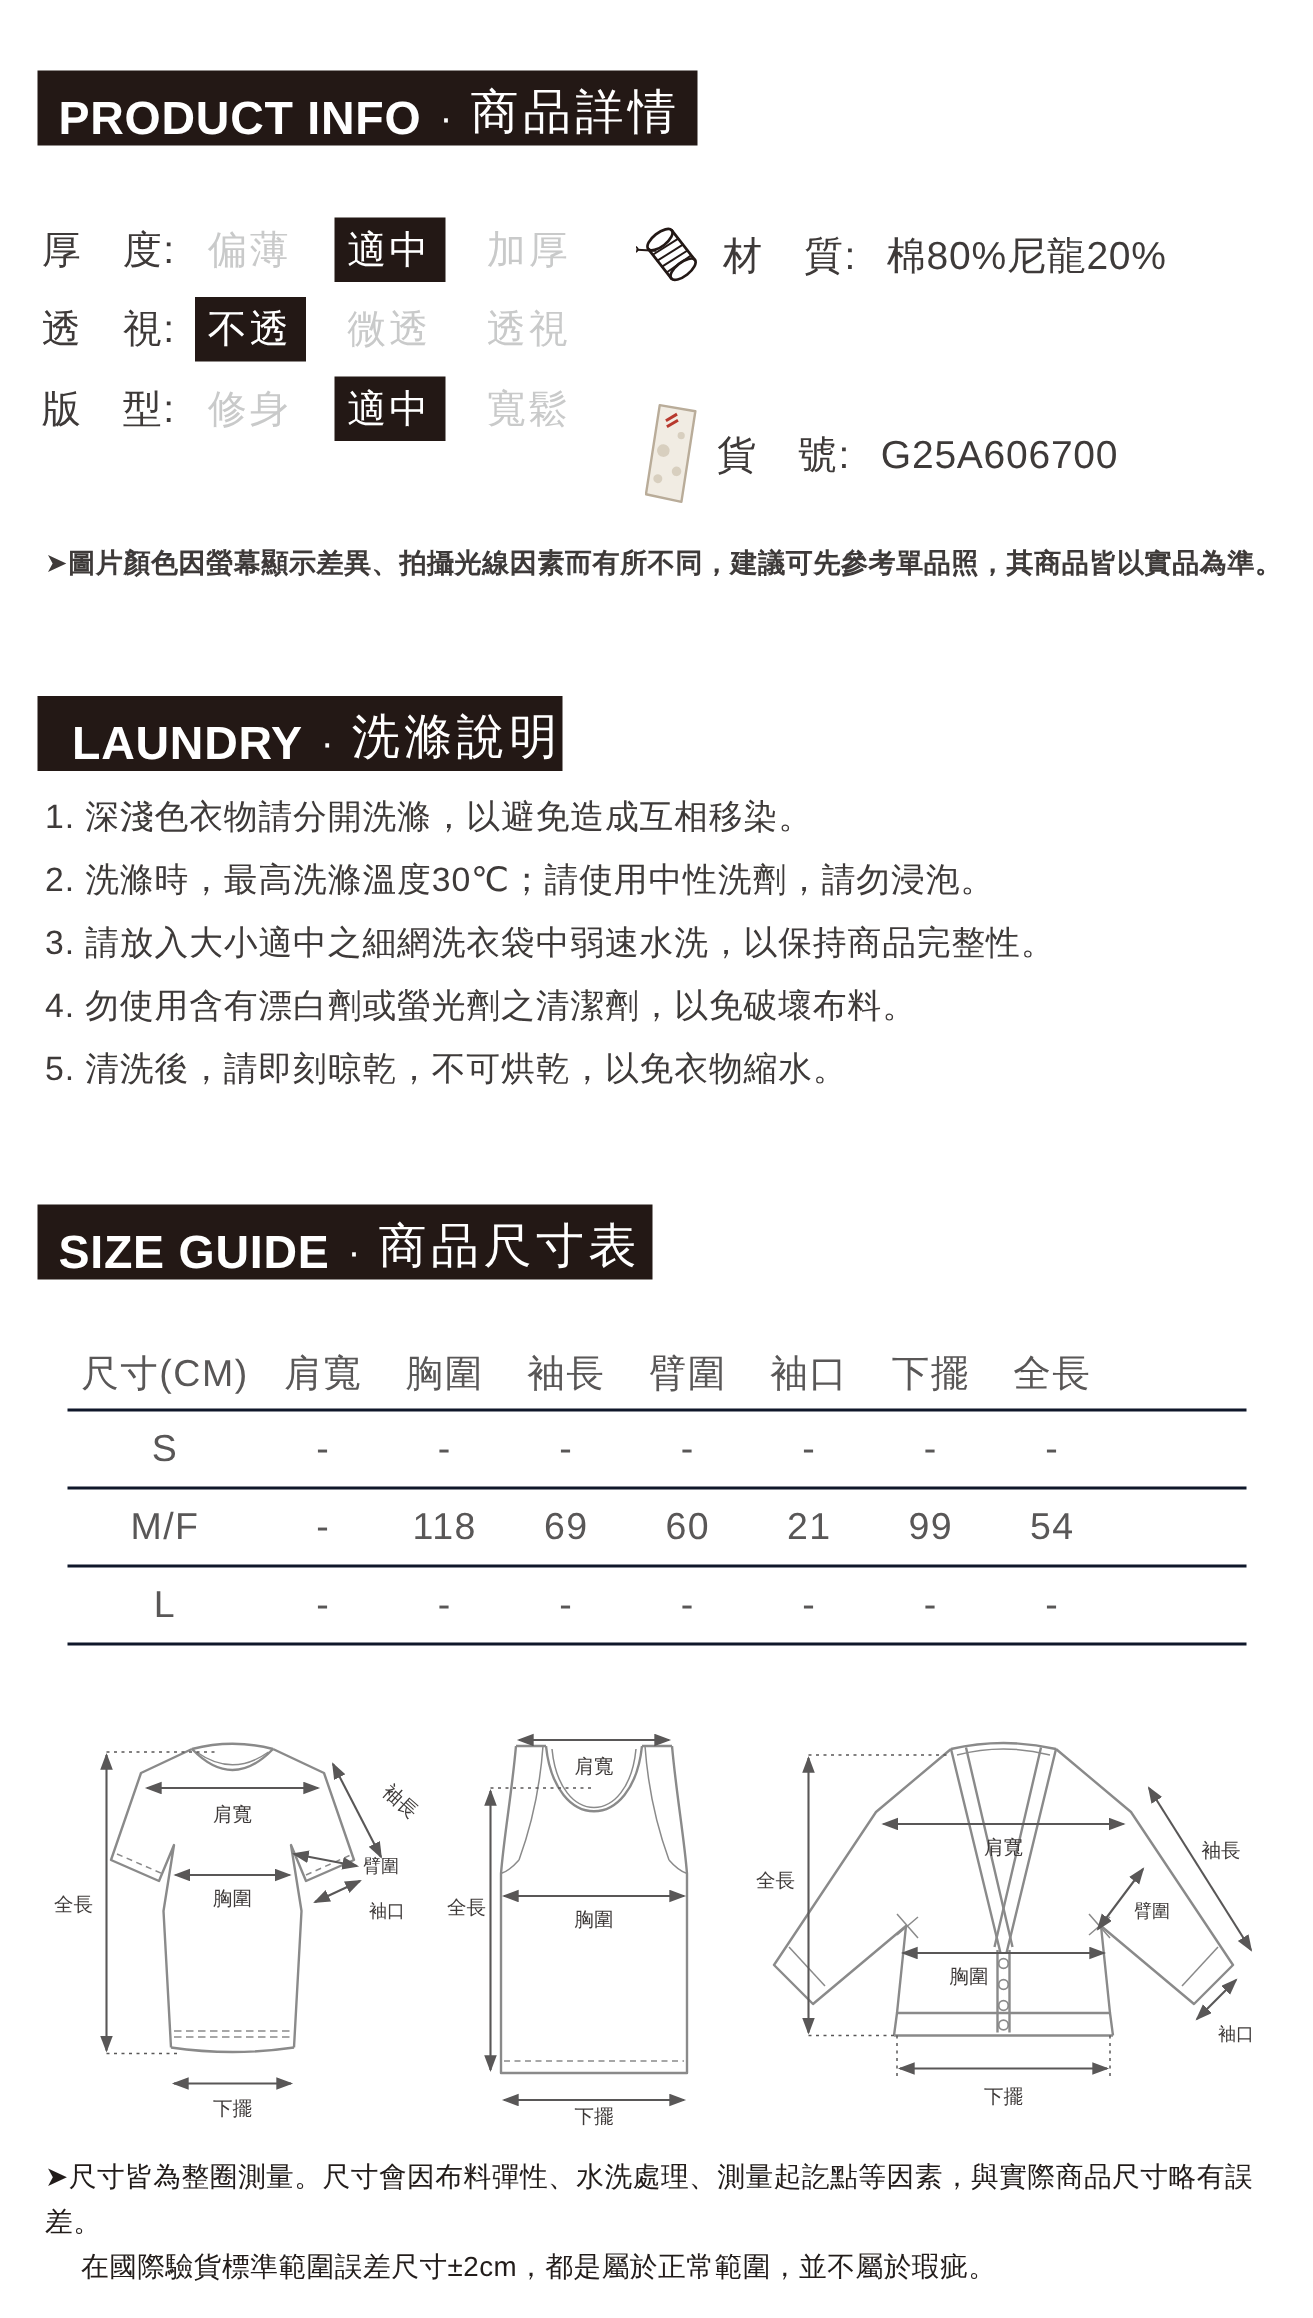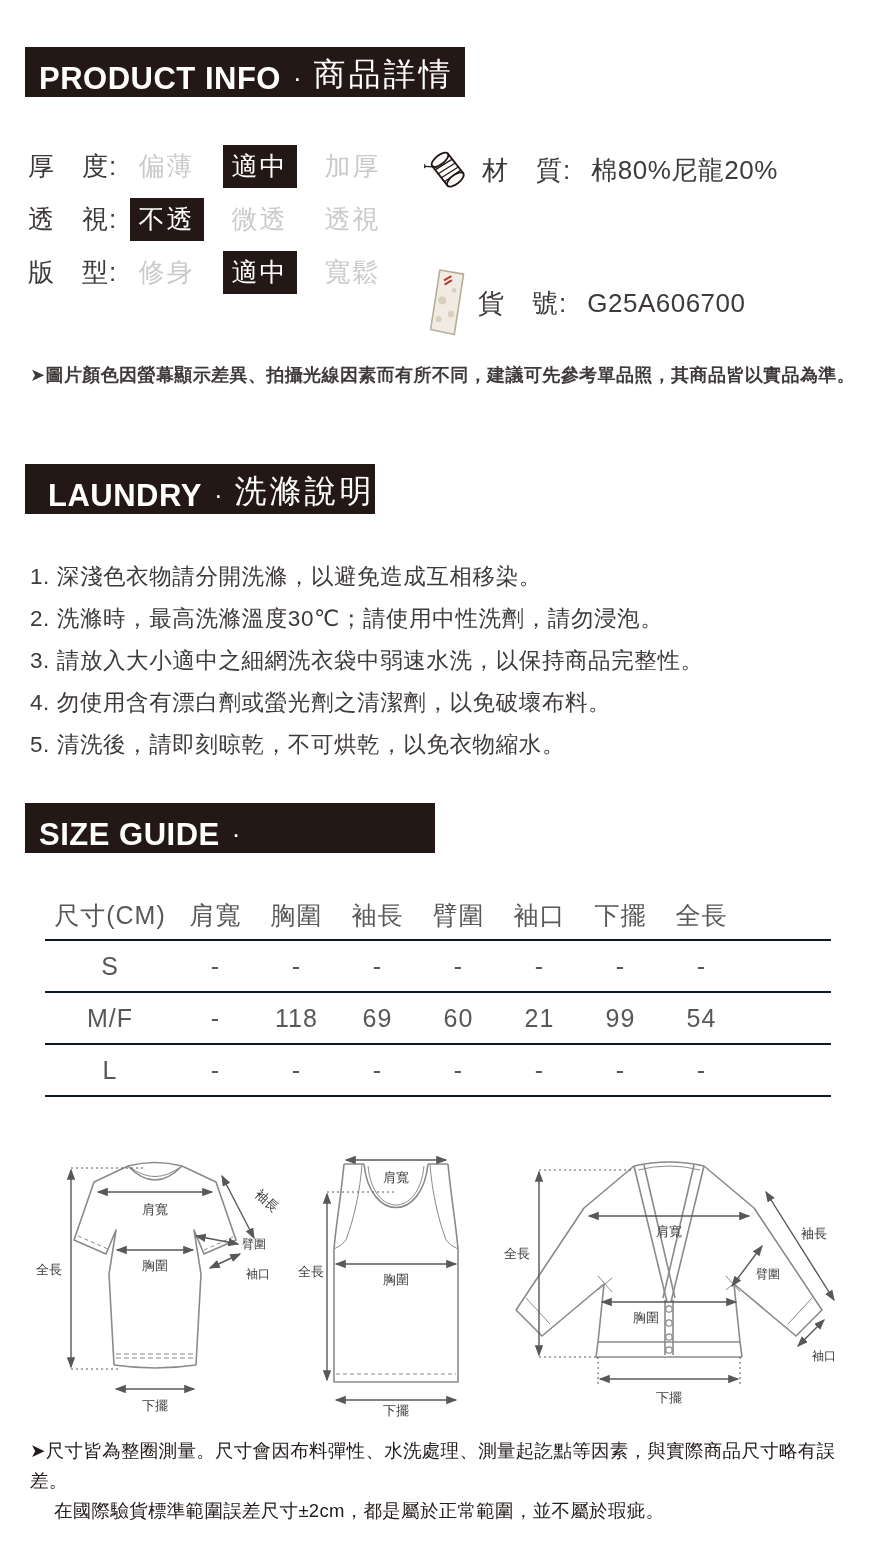--- a/index.html
+++ b/index.html
@@ -29,21 +29,21 @@
   #material-row{left:424px;top:146px;}
   #itemno-row{left:430px;top:268px;}
   .info-icon{margin-right:10px;flex:none;}
   .info-label{font-size:26px;color:#3e3a39;white-space:pre;letter-spacing:1px;margin-right:20px;}
   .info-value{font-size:26px;color:#3e3a39;letter-spacing:0.5px;}
 
   .note{position:absolute;left:30px;top:363px;width:830px;font-size:18px;color:#3e3a39;
         letter-spacing:0.4px;margin:0;font-weight:bold;}
 
   
-  .laundry-list{position:absolute;left:30px;top:564px;}
+  .laundry-list{position:absolute;left:30px;top:532px;}
   .laundry-item{font-size:22.5px;color:#3e3a39;letter-spacing:0.6px;margin-bottom:16px;line-height:26px;}
 
   
   .size-table{position:absolute;left:45px;top:892px;width:786px;}
   .trow{display:grid;grid-template-columns:130px repeat(7,81px);align-items:center;
         border-bottom:2px solid #0f172a;height:50px;}
   .trow.head{height:47px;}
   .tcell{text-align:center;font-size:25px;color:#595757;letter-spacing:1px;}
 
   
@@ -150,20 +150,21 @@
     <div class="laundry-item">1. 深淺色衣物請分開洗滌，以避免造成互相移染。</div>
     <div class="laundry-item">2. 洗滌時，最高洗滌溫度30℃；請使用中性洗劑，請勿浸泡。</div>
     <div class="laundry-item">3. 請放入大小適中之細網洗衣袋中弱速水洗，以保持商品完整性。</div>
     <div class="laundry-item">4. 勿使用含有漂白劑或螢光劑之清潔劑，以免破壞布料。</div>
     <div class="laundry-item">5. 清洗後，請即刻晾乾，不可烘乾，以免衣物縮水。</div>
   </div>
 
   <div class="bar" id="bar-size">
     <span class="bar-en">SIZE GUIDE</span>
     <span class="bar-dot">·</span>
+    <span class="bar-zh">商品尺寸表</span>
   </div>
 
   <div class="size-table">
     <div class="trow head">
       <span class="tcell">尺寸(CM)</span>
       <span class="tcell">肩寬</span>
       <span class="tcell">胸圍</span>
       <span class="tcell">袖長</span>
       <span class="tcell">臂圍</span>
       <span class="tcell">袖口</span>

